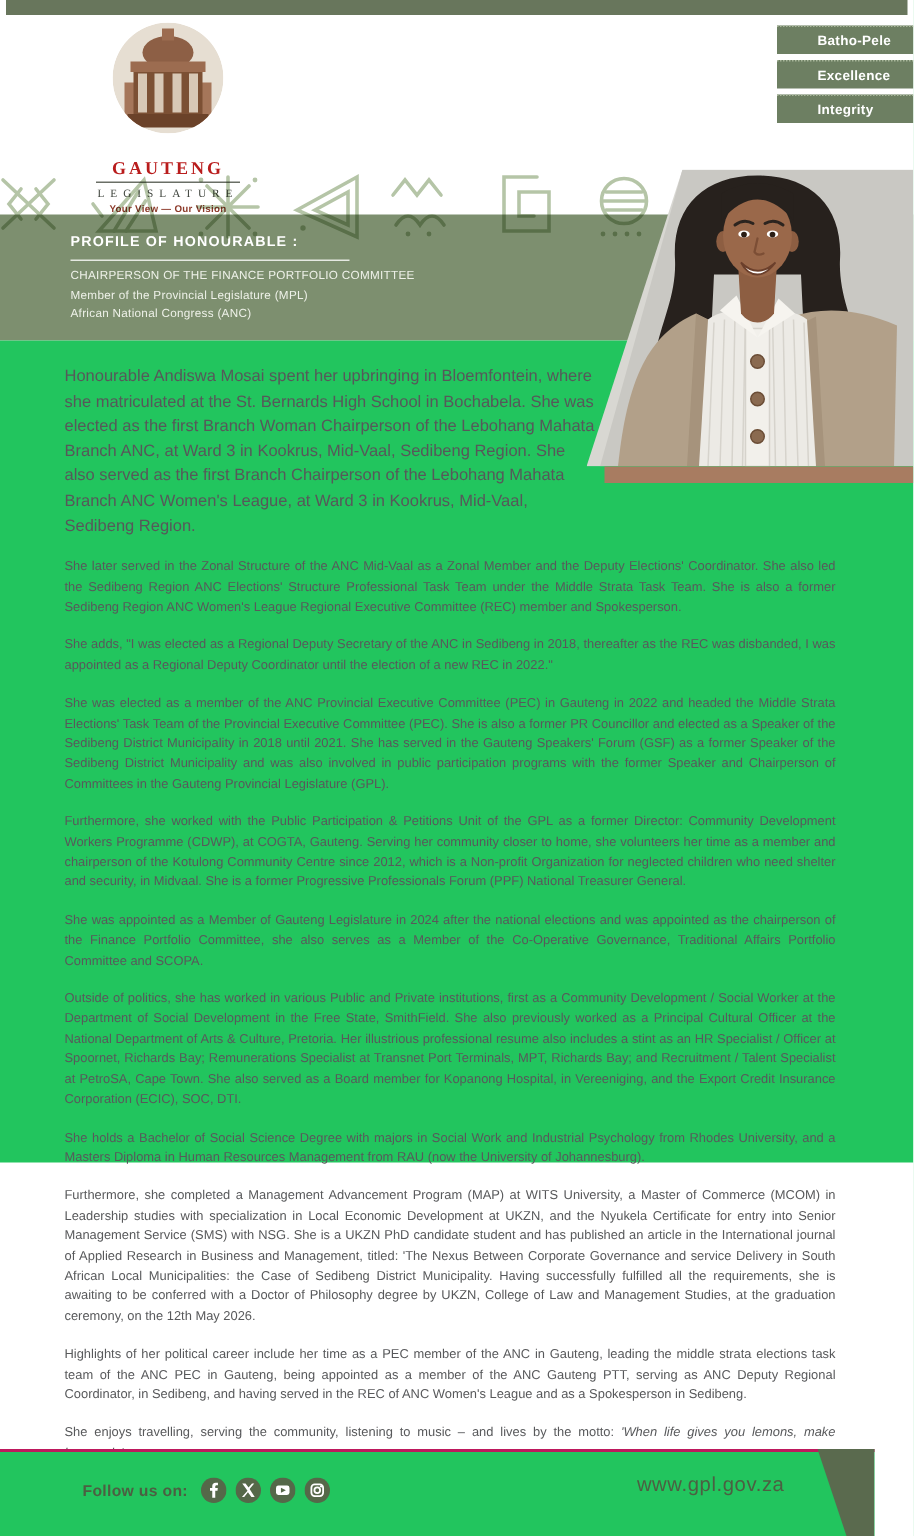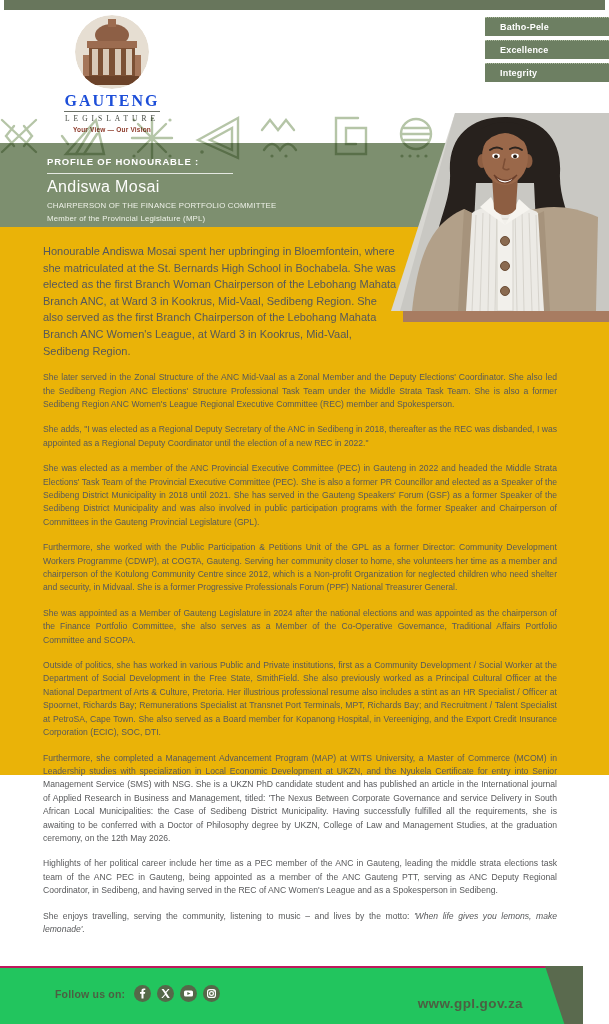--- a/index.html
+++ b/index.html
@@ -5,30 +5,30 @@
   html,body{margin:0;padding:0;background:#fff;}
   .page{position:relative;width:609px;height:1024px;background:#fff;overflow:hidden;
         font-family:"Liberation Sans","DejaVu Sans",sans-serif;}
 
   
   .topbar{position:absolute;left:4px;top:0;width:601px;height:10px;background:#68765c;}
 
   
   .logo{position:absolute;left:50px;top:15px;width:124px;text-align:center;}
   .logo-circle{width:74px;height:74px;margin:0 auto;border-radius:50%;overflow:hidden;}
-  .logo-title{font-family:"Liberation Serif","DejaVu Serif",serif;font-size:16px;letter-spacing:2px;
-              color:#1d4ed8;margin-top:3px;font-weight:600;}
+  .logo-title{font-family:"Liberation Serif","DejaVu Serif",serif;font-size:12px;letter-spacing:2px;
+              color:#b91c1c;margin-top:16px;font-weight:600;}
   .logo-rule{width:96px;height:1px;background:#6a6f66;margin:1px auto 2px auto;}
   .logo-sub{font-family:"Liberation Serif","DejaVu Serif",serif;font-size:7.5px;letter-spacing:4px;color:#41463f;}
   .logo-slogan{font-size:6.5px;font-weight:bold;color:#8d3a2a;margin-top:3px;letter-spacing:.2px;}
 
   
   .ribbons{position:absolute;right:0;top:17px;z-index:2;}
-  .ribbon{width:124px;height:19px;background:#6d7f62;color:#fff;font-size:9px;font-weight:bold;
-          line-height:19px;padding-left:15px;box-sizing:border-box;margin-bottom:4px;
+  .ribbon{width:91px;height:19px;background:#6d7f62;color:#fff;font-size:9px;font-weight:bold;
+          line-height:19px;padding-left:27px;box-sizing:border-box;margin-bottom:4px;
           border-top:1px dotted #a9b79b;letter-spacing:.2px;}
 
   
   .pattern{position:absolute;left:0;top:112px;width:609px;height:56px;z-index:2;
            mix-blend-mode:multiply;opacity:.8;}
 
   
   .banner{position:absolute;left:0;top:143px;width:609px;height:84px;background:#7d8f6f;z-index:1;
           box-sizing:border-box;padding:8px 0 0 47px;}
   .kicker-wrap{width:186px;border-bottom:1px solid rgba(255,255,255,.8);padding-bottom:4px;}
@@ -38,36 +38,36 @@
   .mp-title{color:#eef1e8;font-size:7.8px;line-height:12.6px;letter-spacing:.2px;}
 
   
   .photo-stripe{position:absolute;left:391px;top:113px;width:218px;height:198px;background:#d8d7d2;z-index:4;
                 clip-path:polygon(64px 0,218px 0,218px 198px,0 198px);}
   .photo{position:absolute;left:398px;top:113px;width:211px;height:198px;z-index:5;
          clip-path:polygon(57px 0,211px 0,211px 198px,2px 198px);}
   .photo-bar{position:absolute;left:403px;top:311px;width:206px;height:11px;background:#a87c61;z-index:5;}
 
   
-  .content{position:absolute;left:0;top:227px;width:609px;height:548px;background:#eab308;z-index:3;
+  .content{position:absolute;left:0;top:227px;width:609px;height:548px;background:#22c55e;z-index:3;
            box-sizing:border-box;padding:16px 52px 0 43px;}
   .intro{width:356px;margin:0;font-size:11px;line-height:16.6px;color:#57585a;}
   .content p.small{margin:12px 0 0 0;font-size:8.6px;line-height:13.4px;text-align:justify;color:#58595b;}
   .content p.gap-lg{}
   .motto{font-weight:normal;font-style:italic;}
 
   
   .footer{position:absolute;left:0;top:966px;width:583px;height:58px;background:#22c55e;
           border-top:2px solid #be185d;box-sizing:border-box;z-index:6;}
   .footer-corner{position:absolute;right:0;top:-2px;width:48px;height:60px;background:#5a6a4e;
                  clip-path:polygon(10px 0,48px 0,48px 60px,30px 60px);}
   .follow-row{position:absolute;left:55px;top:17px;display:flex;align-items:center;gap:6px;}
   .follow-label{font-size:10.5px;font-weight:bold;color:#4c5f42;margin-right:3px;letter-spacing:.2px;}
   .social{width:17px;height:17px;display:block;cursor:pointer;}
-  .website{position:absolute;right:60px;top:28px;font-size:13.5px;font-weight:bold;color:#4c5f42;letter-spacing:.4px;}
+  .website{position:absolute;right:60px;top:14px;font-size:13.5px;font-weight:normal;color:#4c5f42;letter-spacing:.4px;}
 </style>
 </head>
 <body>
 
 <div class="page">
 
   <div class="topbar"></div>
 
   <div class="logo">
     <div class="logo-circle">
@@ -155,21 +155,20 @@
       <g transform="translate(572,8)">
         <path d="M0,8 L8,0 L16,8 L24,0 L32,8 M0,20 L8,12 L16,20 L24,12 L32,20"></path>
       </g>
     </g>
   </svg>
 
   <div class="banner">
     <div class="kicker-wrap">
       <span class="kicker">PROFILE OF HONOURABLE :</span>
     </div>
-    <div class="mp-name">Andiswa Mosai</div>
     <div class="mp-titles">
       <div class="mp-title">CHAIRPERSON OF THE FINANCE PORTFOLIO COMMITTEE</div>
       <div class="mp-title">Member of the Provincial Legislature (MPL)</div>
       <div class="mp-title">African National Congress (ANC)</div>
     </div>
   </div>
 
   <div class="photo-stripe"></div>
   <div class="photo">
     <svg width="211" height="198" viewBox="0 0 211 198">
@@ -218,20 +217,21 @@
   <div class="photo-bar"></div>
 
   <div class="content">
     <p class="intro">Honourable Andiswa Mosai spent her upbringing in Bloemfontein, where she matriculated at the St. Bernards High School in Bochabela. She was elected as the first Branch Woman Chairperson of the Lebohang Mahata Branch ANC, at Ward 3 in Kookrus, Mid-Vaal, Sedibeng Region. She also served as the first Branch Chairperson of the Lebohang Mahata Branch ANC Women's League, at Ward 3 in Kookrus, Mid-Vaal, Sedibeng Region.</p>
     <p class="small">She later served in the Zonal Structure of the ANC Mid-Vaal as a Zonal Member and the Deputy Elections' Coordinator. She also led the Sedibeng Region ANC Elections' Structure Professional Task Team under the Middle Strata Task Team. She is also a former Sedibeng Region ANC Women's League Regional Executive Committee (REC) member and Spokesperson.</p>
     <p class="small">She adds, "I was elected as a Regional Deputy Secretary of the ANC in Sedibeng in 2018, thereafter as the REC was disbanded, I was appointed as a Regional Deputy Coordinator until the election of a new REC in 2022."</p>
     <p class="small">She was elected as a member of the ANC Provincial Executive Committee (PEC) in Gauteng in 2022 and headed the Middle Strata Elections' Task Team of the Provincial Executive Committee (PEC). She is also a former PR Councillor and elected as a Speaker of the Sedibeng District Municipality in 2018 until 2021. She has served in the Gauteng Speakers' Forum (GSF) as a former Speaker of the Sedibeng District Municipality and was also involved in public participation programs with the former Speaker and Chairperson of Committees in the Gauteng Provincial Legislature (GPL).</p>
     <p class="small gap-lg">Furthermore, she worked with the Public Participation &amp; Petitions Unit of the GPL as a former Director: Community Development Workers Programme (CDWP), at COGTA, Gauteng. Serving her community closer to home, she volunteers her time as a member and chairperson of the Kotulong Community Centre since 2012, which is a Non-profit Organization for neglected children who need shelter and security, in Midvaal. She is a former Progressive Professionals Forum (PPF) National Treasurer General.</p>
     <p class="small">She was appointed as a Member of Gauteng Legislature in 2024 after the national elections and was appointed as the chairperson of the Finance Portfolio Committee, she also serves as a Member of the Co-Operative Governance, Traditional Affairs Portfolio Committee and SCOPA.</p>
     <p class="small">Outside of politics, she has worked in various Public and Private institutions, first as a Community Development / Social Worker at the Department of Social Development in the Free State, SmithField. She also previously worked as a Principal Cultural Officer at the National Department of Arts &amp; Culture, Pretoria. Her illustrious professional resume also includes a stint as an HR Specialist / Officer at Spoornet, Richards Bay; Remunerations Specialist at Transnet Port Terminals, MPT, Richards Bay; and Recruitment / Talent Specialist at PetroSA, Cape Town. She also served as a Board member for Kopanong Hospital, in Vereeniging, and the Export Credit Insurance Corporation (ECIC), SOC, DTI.</p>
+    <p class="small">She holds a Bachelor of Social Science Degree with majors in Social Work and Industrial Psychology from Rhodes University, and a Masters Diploma in Human Resources Management from RAU (now the University of Johannesburg).</p>
     <p class="small">Furthermore, she completed a Management Advancement Program (MAP) at WITS University, a Master of Commerce (MCOM) in Leadership studies with specialization in Local Economic Development at UKZN, and the Nyukela Certificate for entry into Senior Management Service (SMS) with NSG. She is a UKZN PhD candidate student and has published an article in the International journal of Applied Research in Business and Management, titled: 'The Nexus Between Corporate Governance and service Delivery in South African Local Municipalities: the Case of Sedibeng District Municipality. Having successfully fulfilled all the requirements, she is awaiting to be conferred with a Doctor of Philosophy degree by UKZN, College of Law and Management Studies, at the graduation ceremony, on the 12th May 2026.</p>
     <p class="small">Highlights of her political career include her time as a PEC member of the ANC in Gauteng, leading the middle strata elections task team of the ANC PEC in Gauteng, being appointed as a member of the ANC Gauteng PTT, serving as ANC Deputy Regional Coordinator, in Sedibeng, and having served in the REC of ANC Women's League and as a Spokesperson in Sedibeng.</p>
     <p class="small"><span>She enjoys travelling, serving the community, listening to music – and lives by the motto: </span><em class="motto">'When life gives you lemons, make lemonade'.</em></p>
   </div>
 
   <div class="footer">
     <div class="footer-corner"></div>
     <div class="follow-row">
       <span class="follow-label">Follow us on:</span>
       <svg class="social" viewBox="0 0 17 17">

